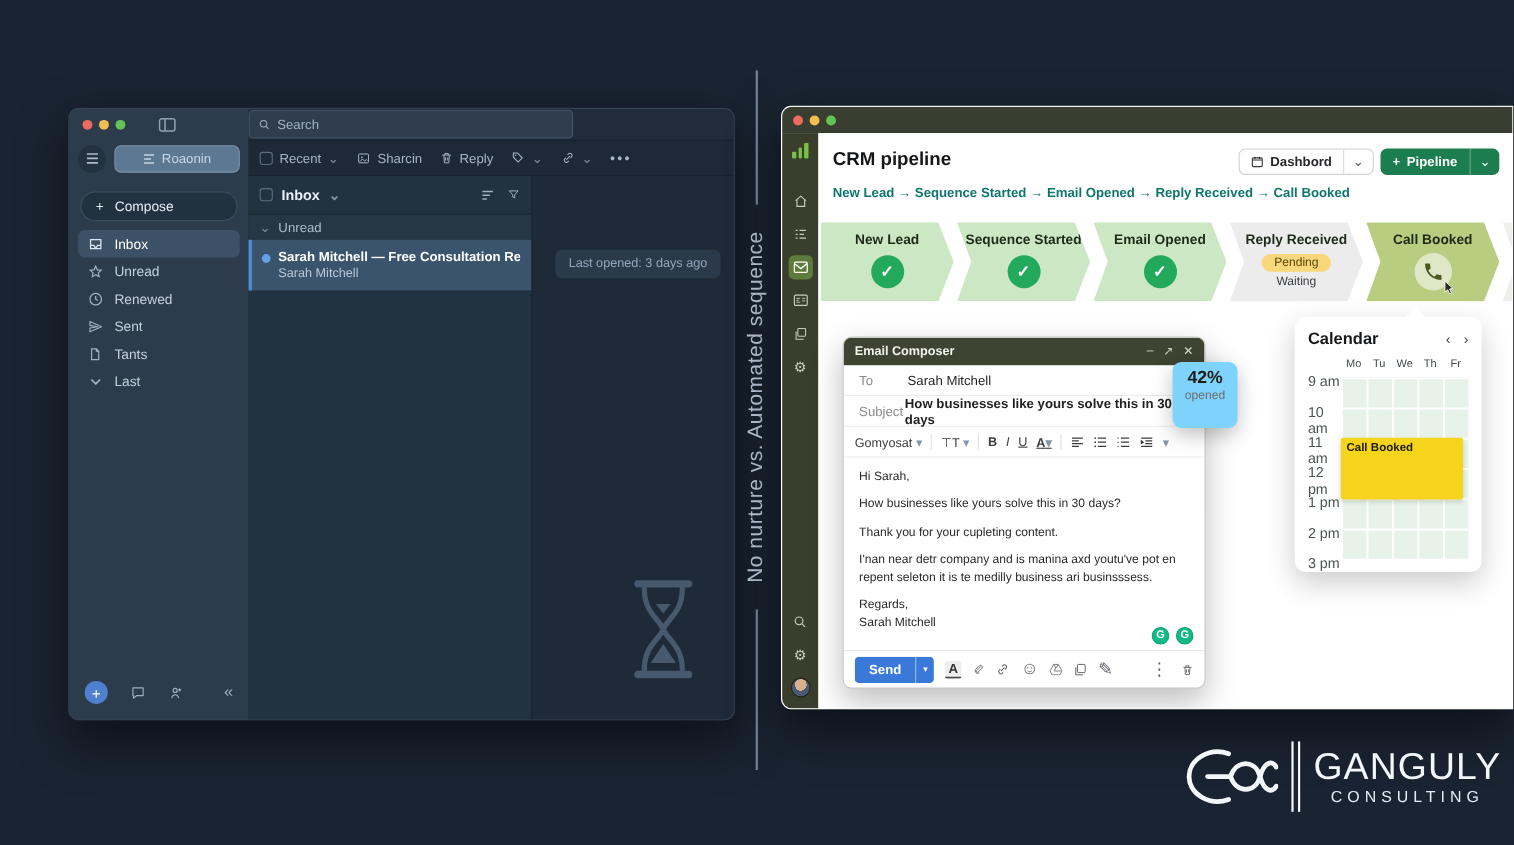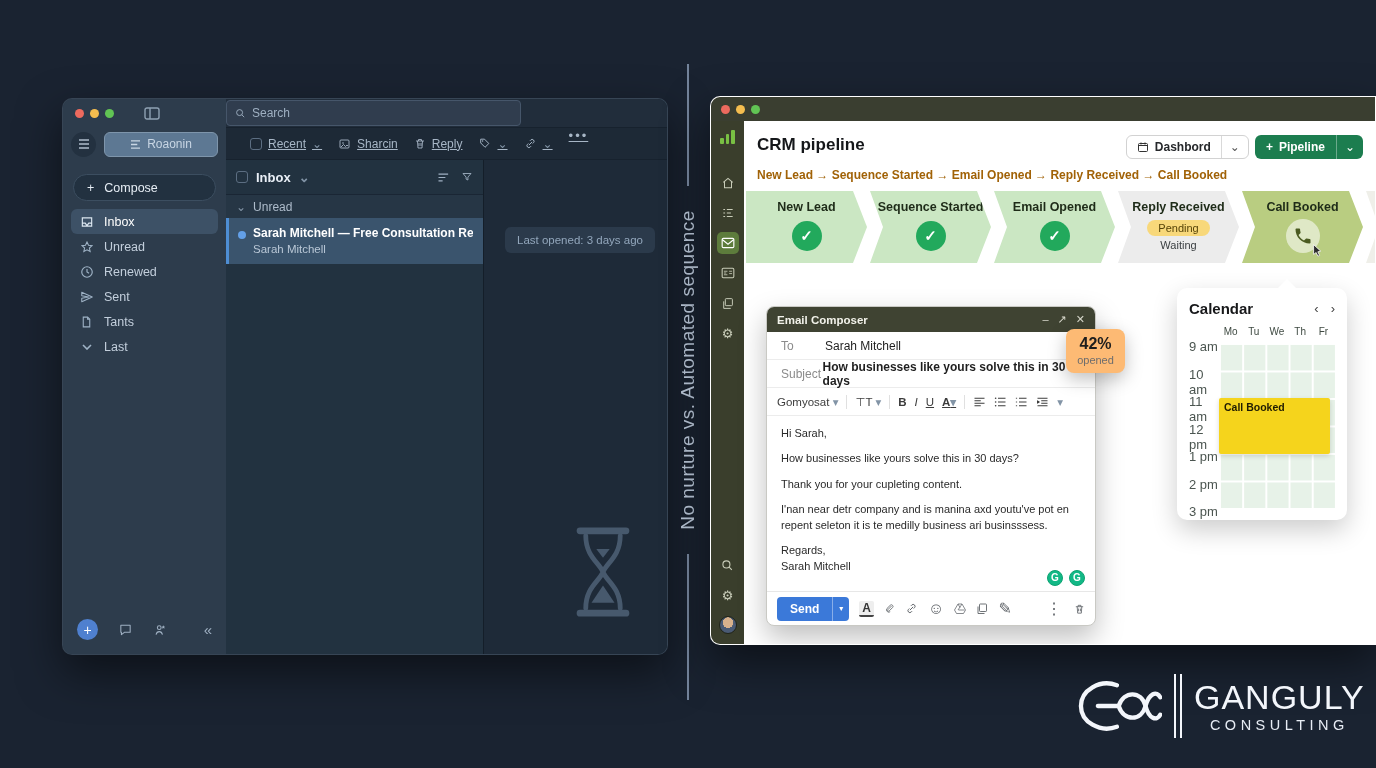--- a/index.html
+++ b/index.html
@@ -42,21 +42,21 @@
   .collapse-ic { margin-left:auto; font-size:15px; color:#9fb0c2; }
 
   .ew-main { flex:1; display:flex; flex-direction:column; background:#1e2a38; min-width:0; }
   .ew-topbar { height:28px; background:#212d3b; display:flex; align-items:center; flex:none; }
   .search-box { width:295px; height:19px; background:#303d4e; border:1px solid #46566a; border-radius:4px;
                 display:flex; align-items:center; gap:6px; padding:12px 8px; color:#9fb0c2; }
   .search-box input { border:0; outline:0; background:transparent; color:#c3d0de; font-size:12px; width:100%;
                       font-family:"Liberation Sans",sans-serif; }
   .search-box input::placeholder { color:#9fb0c2; }
   .ew-toolbar { height:33px; background:#1d2936; border-top:1px solid #17222e; border-bottom:1px solid #17222e;
-                display:flex; gap:16px; padding:0 24px; color:#a7b6c6; font-size:12px; flex:none;text-decoration:underline; }
+                display:flex; align-items:center; gap:16px; padding:0 10px; color:#a7b6c6; font-size:12px; flex:none; }
   .tb-item { display:flex; align-items:center; gap:6px; }
   .cbx { width:12px; height:12px; border:1.5px solid #5c6e82; border-radius:3px; }
   .chev { color:#8294a6; }
   .more-dots { letter-spacing:2px; color:#a7b6c6; font-size:13px; }
 
   .ew-content { flex:1; display:flex; min-height:0; }
   .mail-list { width:258px; flex:none; background:#223240; border-right:1px solid #141e29; display:flex; flex-direction:column; }
   .list-header { height:34px; display:flex; align-items:center; gap:8px; padding:0 10px; color:#e9eff6;
                  font-weight:bold; font-size:13px; }
   .lh-right { margin-left:auto; display:flex; align-items:center; gap:10px; color:#9fb0c2; }
@@ -91,21 +91,21 @@
   .content { flex:1; position:relative; background:#ffffff; min-width:0; }
   .c-header { display:flex; align-items:flex-start; padding:14px 12px 0 13px; }
   .c-title { font-size:17px; font-weight:bold; color:#15171a; }
   .hdr-actions { margin-left:auto; display:flex; gap:6px; }
   .btn-dash { display:flex; align-items:stretch; border:1px solid #d2d2d2; border-radius:6px; overflow:hidden; background:#fff; }
   .btn-dash .seg { display:flex; align-items:center; gap:6px; padding:4px 10px; font-size:12px; font-weight:bold; color:#26282b; }
   .btn-dash .seg.chev-seg { border-left:1px solid #d9d9d9; color:#555; font-weight:normal; padding:4px 8px; }
   .btn-pipe { display:flex; align-items:stretch; border-radius:6px; overflow:hidden; background:#1c7d4f; color:#fff; }
   .btn-pipe .seg { display:flex; align-items:center; gap:6px; padding:4px 11px; font-size:12px; font-weight:bold; }
   .btn-pipe .seg.chev-seg { border-left:1px solid rgba(255,255,255,.35); padding:4px 8px; font-weight:normal; }
-  .breadcrumb { padding:9px 12px 9px 13px; font-size:12px; font-weight:bold; color:#a16207; }
+  .breadcrumb { padding:9px 12px 20px 13px; font-size:12px; font-weight:bold; color:#0f766e; }
 
   .stages { display:flex; gap:3px; padding-left:2px; height:72px; }
   .stage { position:relative; width:121px; flex:none; display:flex; flex-direction:column; align-items:center;
            padding-top:9px; clip-path:polygon(0 0, calc(100% - 14px) 0, 100% 50%, calc(100% - 14px) 100%, 0 100%, 13px 50%); }
   .stage.first { clip-path:polygon(0 0, calc(100% - 14px) 0, 100% 50%, calc(100% - 14px) 100%, 0 100%); }
   .stage.s-green { background:#cbe7c3; }
   .stage.s-gray { background:#ececec; }
   .stage.s-olive { background:#b9cd81; }
   .stage-frag { width:34px; flex:none; background:#efefe9;
                 clip-path:polygon(0 0, calc(100% - 14px) 0, 100% 50%, calc(100% - 14px) 100%, 0 100%, 13px 50%); }
@@ -143,22 +143,22 @@
   .comp-footer { height:34px; flex:none; border-top:1px solid #e7e7e7; display:flex; align-items:center; padding:0 10px; gap:10px; }
   .send-btn { display:flex; border-radius:4px; overflow:hidden; }
   .send-main { background:#3b79d9; color:#fff; font-size:12px; font-weight:bold; padding:5px 13px; }
   .send-arrow { background:#3b79d9; color:#fff; border-left:1px solid rgba(255,255,255,.4); padding:0 6px;
                 display:flex; align-items:center; font-size:8px; }
   .fmt-a { background:#eeeeee; border-bottom:2px solid #444; padding:0 3px; font-size:12px; font-weight:bold; color:#333; border-radius:2px; }
   .f-ic { color:#5f6368; display:flex; align-items:center; }
   .footer-right { margin-left:auto; display:flex; align-items:center; gap:12px; color:#5f6368; }
 
   
-  .open-card { position:absolute; left:322px; top:208px; width:59px; background:#fdba74; border-radius:8px;
-               box-shadow:0 6px 18px rgba(0,0,0,.25); padding:6px 6px 7px; text-align:center; z-index:4; }
+  .open-card { position:absolute; left:322px; top:208px; width:59px; background:#7dd3fc; border-radius:8px;
+               box-shadow:0 6px 18px rgba(0,0,0,.25); padding:6px 6px 23px; text-align:center; z-index:4; }
   .open-val { font-size:16px; font-weight:bold; color:#1d1d1d; }
   .open-lab { font-size:11px; color:#6d6d6d; margin-top:1px; }
 
   
   .calendar-card { position:absolute; left:433px; top:167px; width:170px; background:#fff; border-radius:10px;
                    box-shadow:0 10px 26px rgba(0,0,0,.2); padding:12px 12px 12px; z-index:2; }
   .calendar-card::before { content:""; position:absolute; top:-9px; left:100px;
                    border-left:10px solid transparent; border-right:10px solid transparent; border-bottom:10px solid #fff; }
   .cal-head { display:flex; align-items:center; }
   .cal-title { font-size:15px; font-weight:bold; color:#17181a; }

